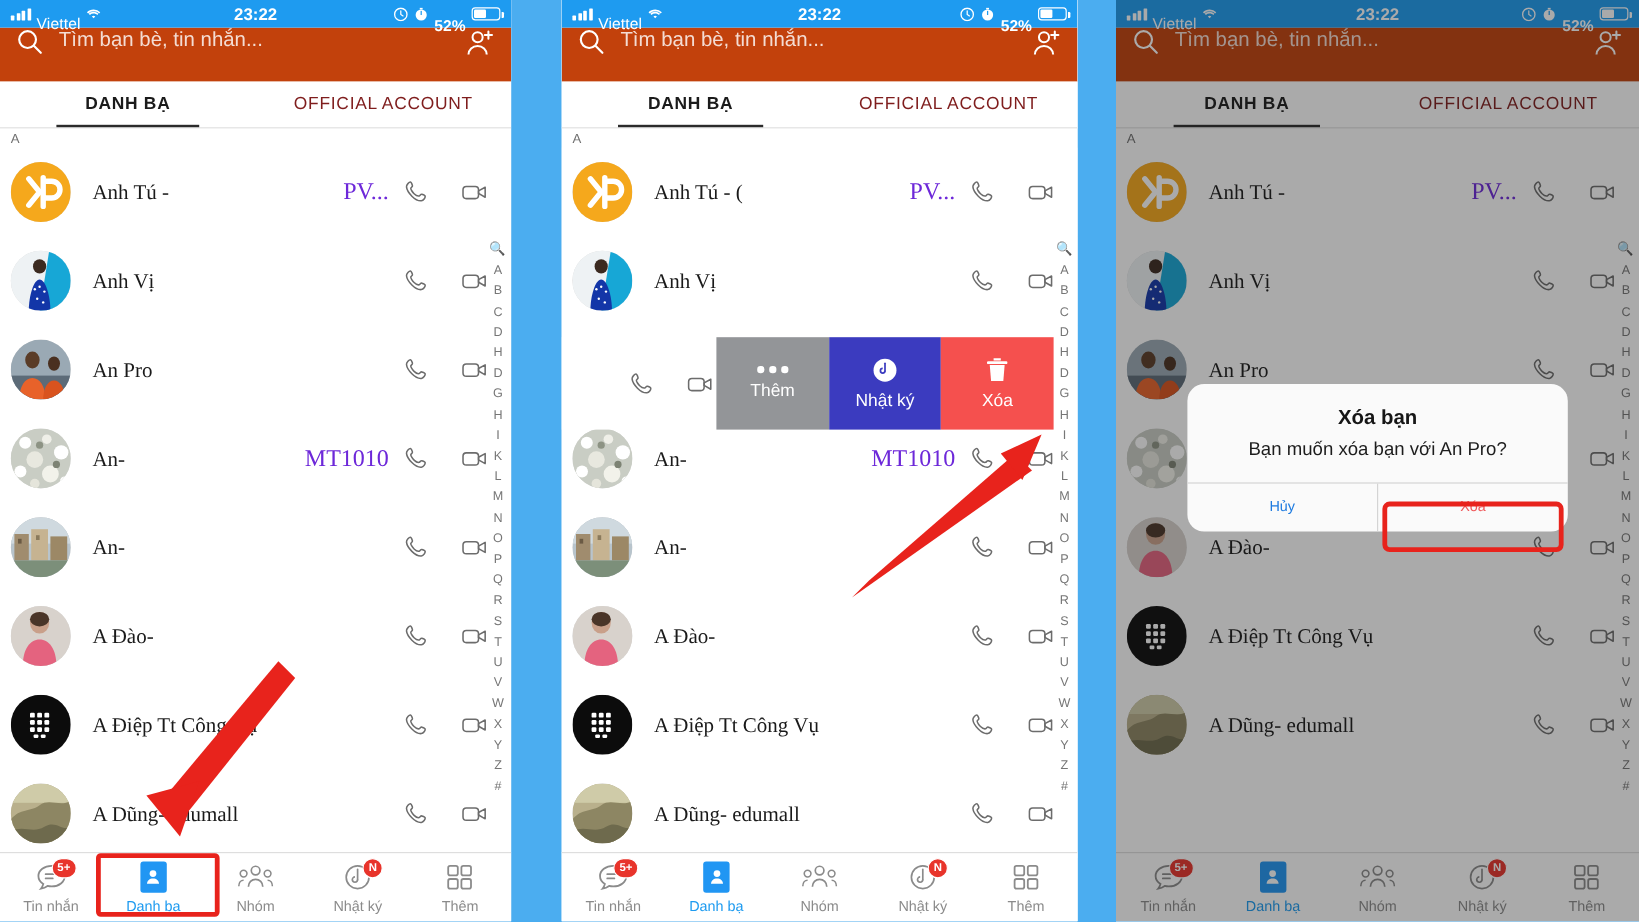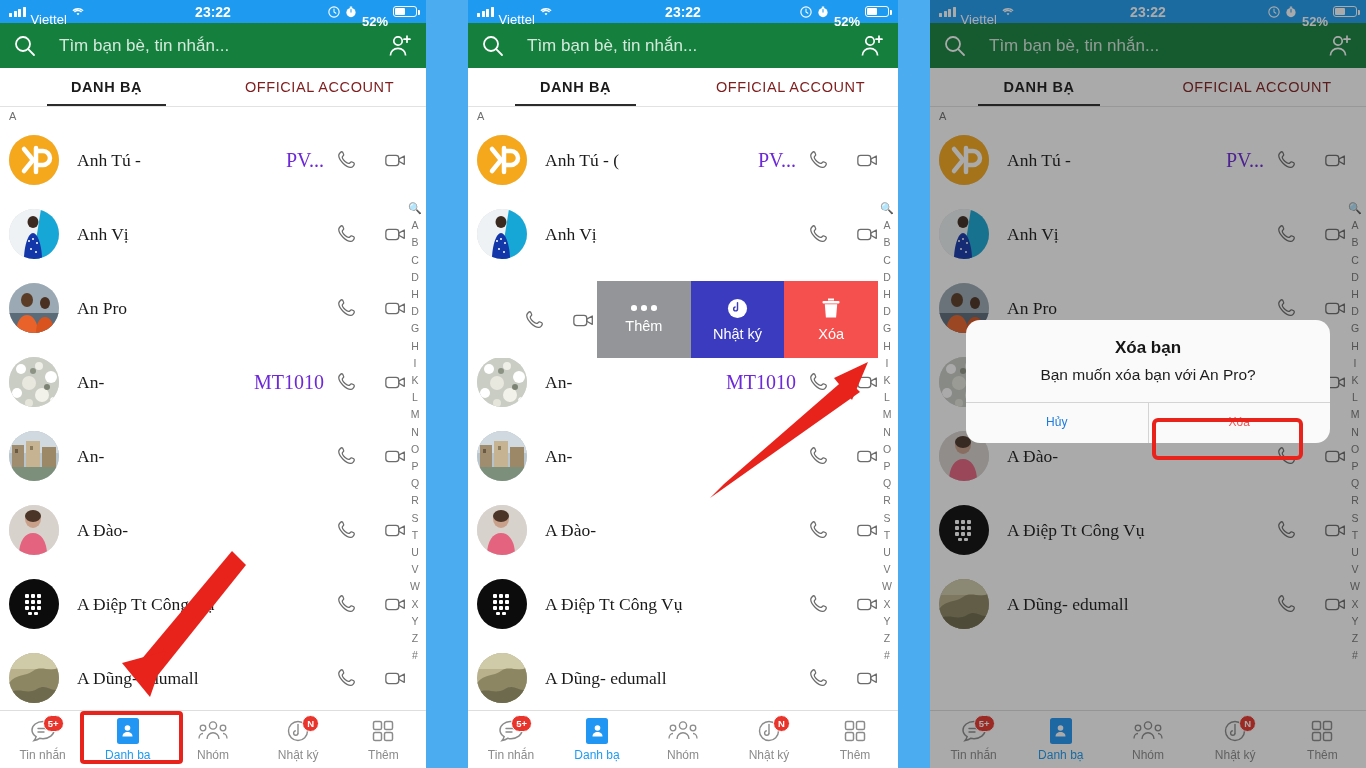--- a/index.html
+++ b/index.html
@@ -68,24 +68,24 @@
   }
   .sb-batt::after {
     content: ""; position: absolute; right: -3.5px; top: 3px;
     width: 2px; height: 5px; background: #fff; border-radius: 0 1px 1px 0;
   }
   .sb-batt i { display: block; height: 100%; width: 52%; background: #fff; border-radius: 1px; }
 
   
   .searchbar {
     height: 45px;
-    background: #15803d;
-    display: flex; align-items: center;
+    background: #c2410c;
+    display: flex; 
     padding: 0 13px;
-    gap: 22px;
+    gap: 12px;
   }
   .search-ico { flex: 0 0 auto; }
   .search-placeholder {
     flex: 1 1 auto;
     color: rgba(255,255,255,.82);
     font-size: 17px;
   }
   .addfriend-ico { flex: 0 0 auto; }
 
   
@@ -247,21 +247,21 @@
     position: absolute; inset: 0;
     background: rgba(24,24,24,.37);
     z-index: 10;
   }
 
   
   .alert {
     position: absolute;
     left: 50%; transform: translateX(-50%);
     top: 320px;
-    width: 364px;
+    width: 317px;
     background: #FAFAFA;
     border-radius: 14px;
     z-index: 15;
     overflow: hidden;
     text-align: center;
   }
   .alert-title {
     font-size: 17px; font-weight: bold; color: #161616;
     padding: 18px 16px 2px;
   }

